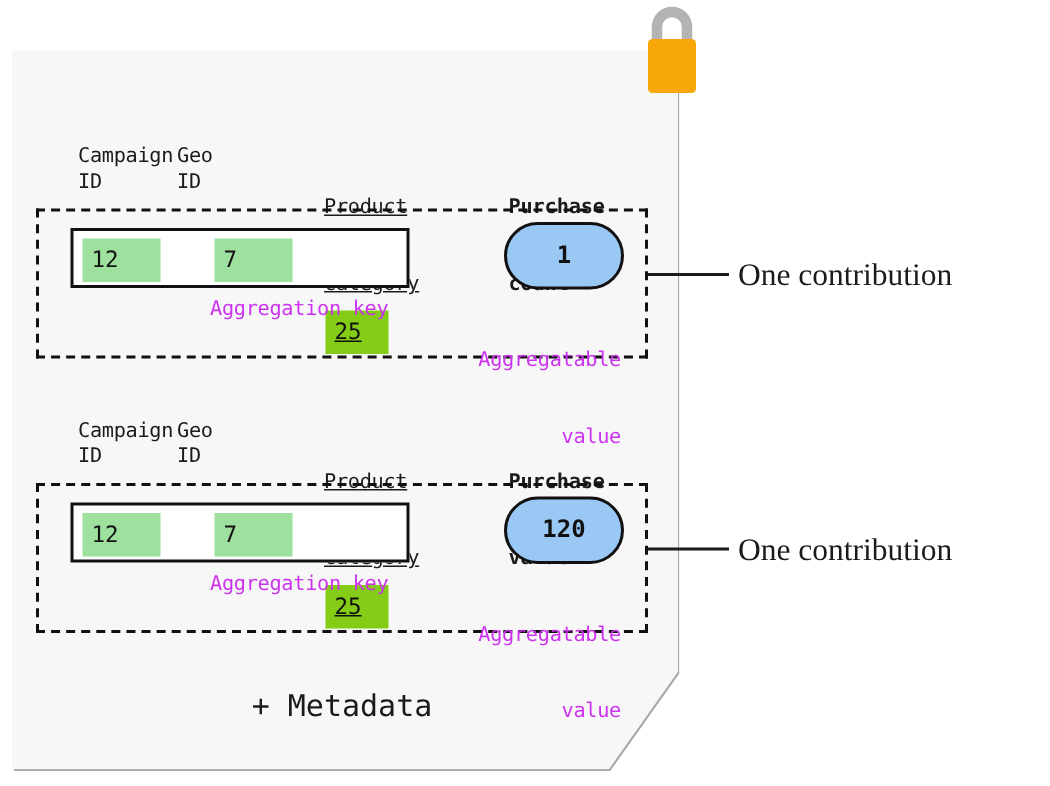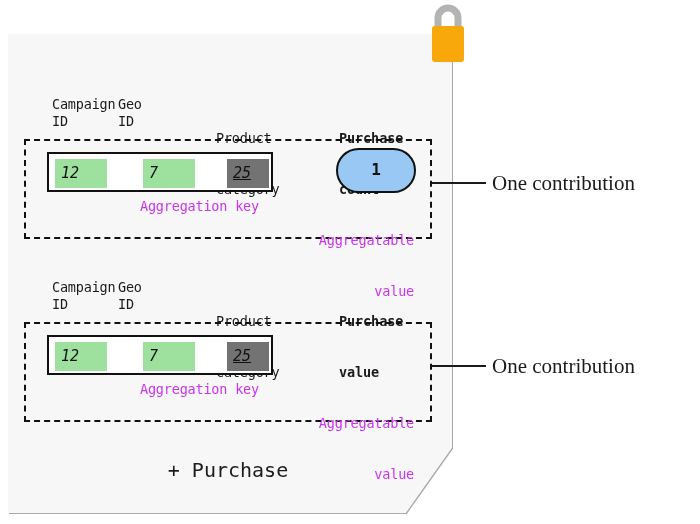--- a/index.html
+++ b/index.html
@@ -81,21 +81,21 @@
     top: 0;
     font-size: 13.5px;
     line-height: 17px;
     color: #1b1b1b;
     white-space: pre;
     letter-spacing: -0.2px;
   }
   .hdr-campaign { left: 28px; }
   .hdr-geo      { left: 94px; }
   .hdr-product  { left: 192px; }
-  .hdr-product .u { }
+  .hdr-product .u { text-decoration: underline; }
   .hdr-purchase {
     left: 315px;
     font-weight: bold;
     letter-spacing: -0.1px;
   }
 
   .dashbox {
     position: relative;
     height: 100px;
     border: 2px dashed #111111;
@@ -104,36 +104,35 @@
 
   .keybox {
     position: absolute;
     left: 21px;
     top: 11px;
     width: 226px;
     height: 40px;
     border: 2.5px solid #111111;
     background: #ffffff;
     box-sizing: border-box;
-    font-style: italic;
   }
   .cell {
     position: absolute;
     top: 5px;
     height: 29px;
     line-height: 29px;
     font-size: 15px;
     color: #111111;
     text-align: left;
     padding-left: 6px;
     box-sizing: border-box;
   }
   .cell-campaign { left: 6px;   width: 52px; background: #9ee09e; }
   .cell-geo      { left: 94px;  width: 52px; background: #9ee09e; }
-  .cell-product  { left: 178px; width: 42px; background: #737373; }
+  .cell-product  { left: 168px; width: 42px; background: #84cc16; margin-top: 48px; }
   .cell-product span { text-decoration: underline; }
 
   .pill {
     position: absolute;
     left: 310px;
     top: 7px;
     width: 80px;
     height: 45px;
     border: 2.5px solid #111111;
     border-radius: 24px;
@@ -269,30 +268,31 @@
           <span>12</span>
         </div>
         <div class="cell cell-geo">
           <span>7</span>
         </div>
         <div class="cell cell-product">
           <span>25</span>
         </div>
       </div>
 
+      <div class="pill">120</div>
 
       <div class="cap cap-key">Aggregation key</div>
       <div class="cap cap-value">
         <div>Aggregatable</div>
         <div>value</div>
       </div>
     </div>
   </div>
 
   <div class="callout-line callout-1-line"></div>
   <div class="callout-text callout-1-text">One contribution</div>
 
   <div class="callout-line callout-2-line"></div>
   <div class="callout-text callout-2-text">One contribution</div>
 
-  <div class="metadata">+ Purchase</div>
+  <div class="metadata">+ Metadata</div>
 
 </div>
 
 </body></html>

